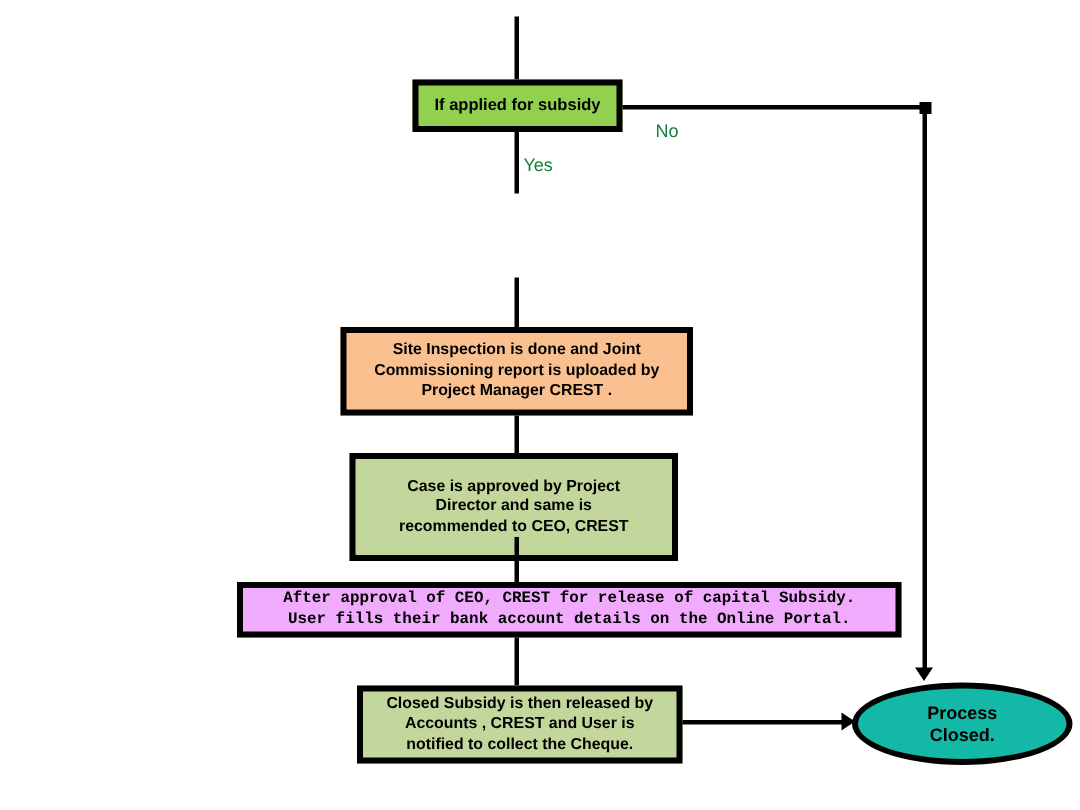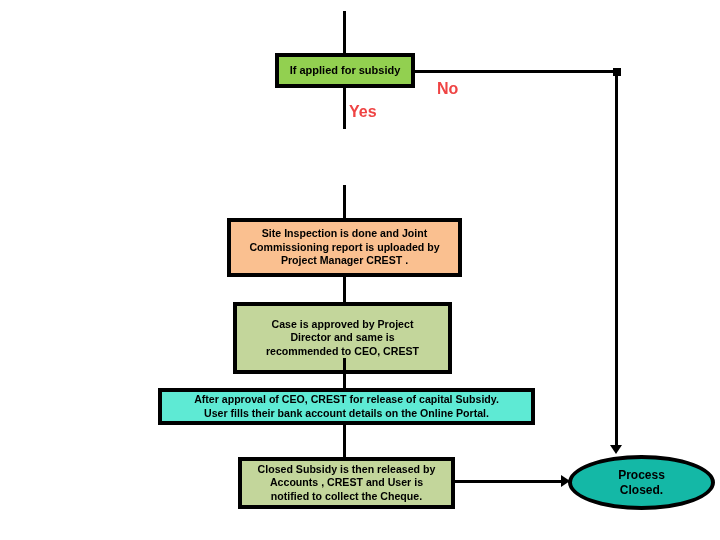--- a/index.html
+++ b/index.html
@@ -12,21 +12,21 @@
     position:absolute;border:4px solid #000;box-sizing:border-box;
     display:flex;align-items:center;justify-content:center;text-align:center;
     font-weight:bold;color:#000;font-size:10.6px;line-height:13.5px;
     white-space:pre-line;padding:1px 3px;
   }
   .ellipse{
     border-radius:50%;font-size:12px;line-height:15px;
   }
   .line{position:absolute;background:#000;}
   .branch-label{
-    position:absolute;font-weight:bold;color:#ef4444;font-size:16px;
+    position:absolute;font-weight:normal;color:#15803d;font-size:12px;
   }
   .dot{position:absolute;background:#000;}
   .arrow-down{
     position:absolute;width:0;height:0;
     border-left:6px solid transparent;border-right:6px solid transparent;
     border-top:9px solid #000;
   }
   .arrow-right{
     position:absolute;width:0;height:0;
     border-top:6px solid transparent;border-bottom:6px solid transparent;
@@ -59,21 +59,21 @@
 Project Manager CREST .</div>
 
   <div class="line" style="left:343px;top:277px;width:3px;height:25px;"></div>
 
   <div class="node" style="left: 233px; top: 302px; width: 219px; height: 72px; background-color: rgb(195, 214, 155);">Case is approved by Project
 Director and same is
 recommended to CEO, CREST</div>
 
   <div class="line" style="left:343px;top:358px;width:3px;height:30px;"></div>
 
-  <div class="node" style="left: 158px; top: 388px; width: 377px; height: 37px; background-color: #5eead4;">After approval of CEO, CREST for release of capital Subsidy.
+  <div class="node" style="left: 158px; top: 388px; width: 443px; height: 37px; background-color: #f0abfc; font-family: Liberation Mono, monospace;">After approval of CEO, CREST for release of capital Subsidy.
 User fills their bank account details  on the  Online Portal.</div>
 
   <div class="line" style="left:343px;top:425px;width:3px;height:32px;"></div>
 
   <div class="node" style="left: 238px; top: 457px; width: 217px; height: 52px; background-color: rgb(195, 214, 155);">Closed Subsidy is then released by
 Accounts , CREST and User is
 notified to collect the Cheque.</div>
 
   <div class="line" style="left:455px;top:480px;width:112px;height:3px;"></div>
   <div class="arrow-right" style="left:561px;top:475px;"></div>

